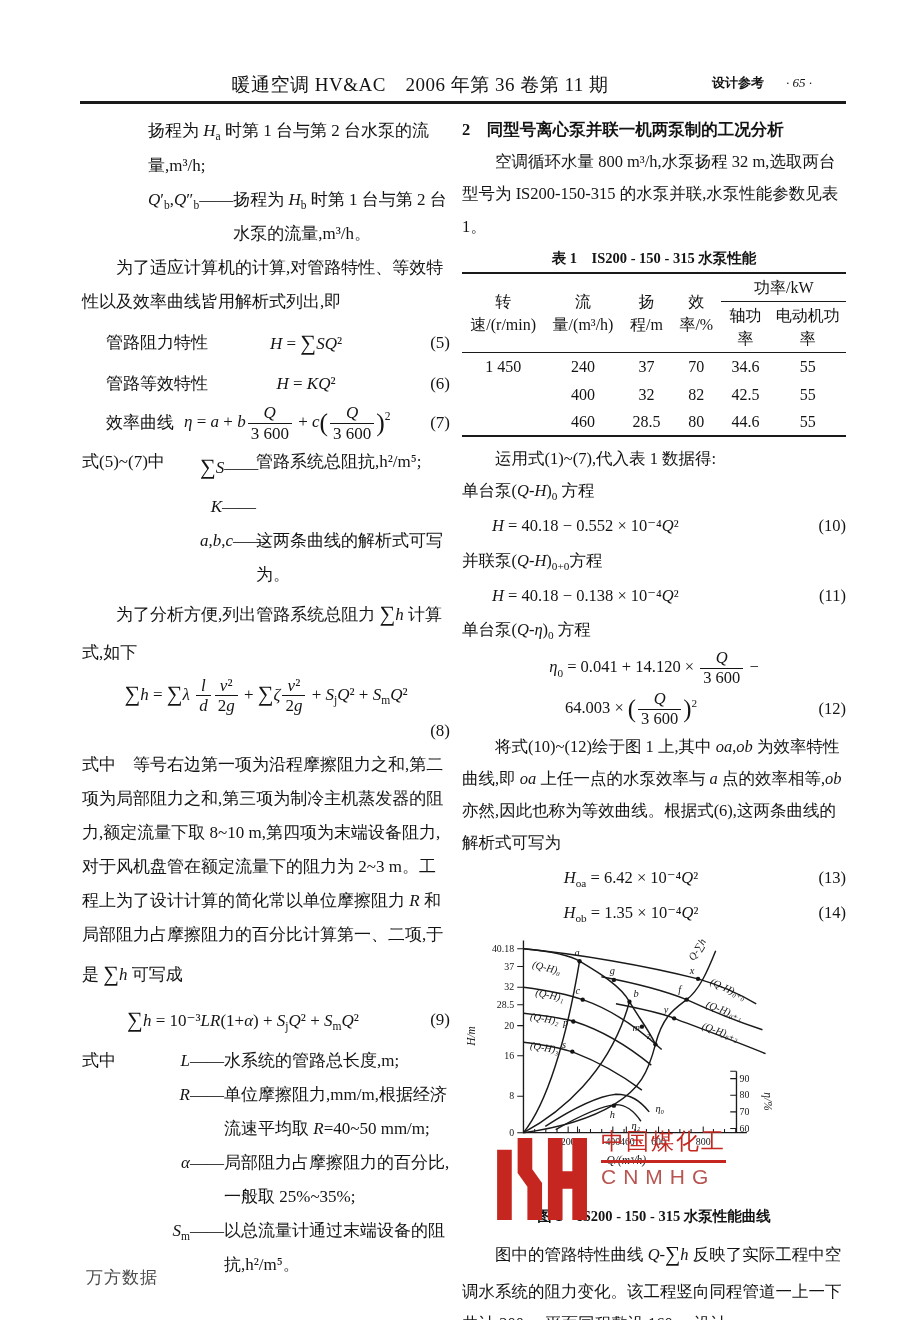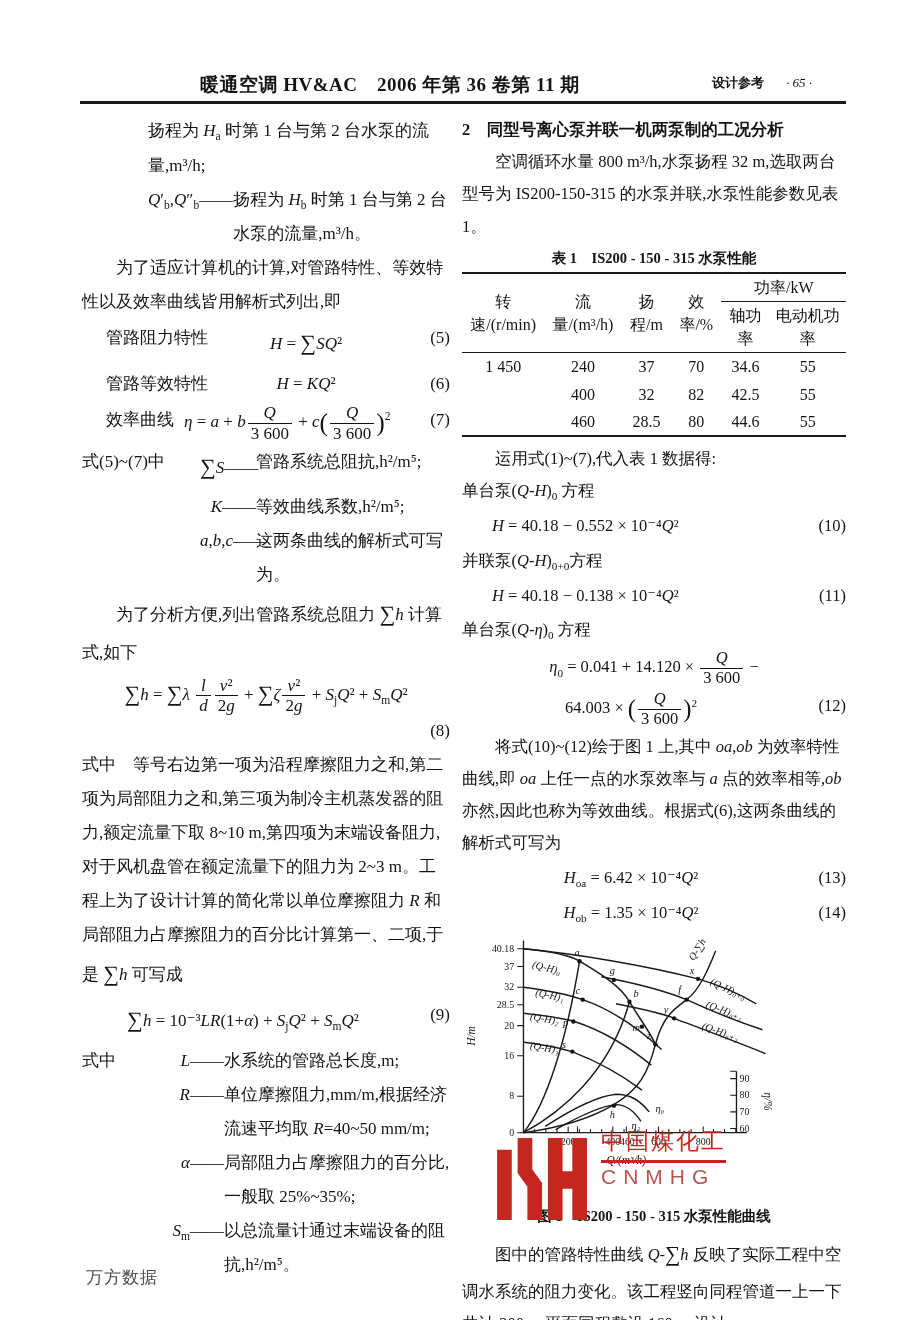--- a/index.html
+++ b/index.html
@@ -1,20 +1,20 @@
 <!DOCTYPE html>
 <html><head>
 <meta charset="utf-8">
 <style>
   html,body{margin:0;padding:0;background:#ffffff;}
   .page{position:relative;width:904px;height:1320px;background:#fff;overflow:hidden;
         font-family:"Liberation Serif","DejaVu Serif",serif;color:#141414;}
   
-  .hdr-center{position:absolute;top:72px;left:200px;width:440px;
-              font-weight:bold;font-size:19px;letter-spacing:.5px;}
+  .hdr-center{position:absolute;top:72px;left:200px;width:440px;text-align:center;
+              font-weight:normal;font-size:19px;letter-spacing:.5px;}
   .hdr-right{position:absolute;top:74px;right:92px;font-size:13px;}
   .hdr-right .sec{font-weight:bold;margin-right:22px;}
   .hdr-right .pg{font-style:italic;}
   .hdr-rule{position:absolute;top:101px;left:80px;width:766px;border-top:3px solid #1a1a1a;}
   
   .col{position:absolute;top:114px;}
   .left-col{left:82px;width:368px;font-size:17px;line-height:2.0;}
   .right-col{left:462px;width:384px;font-size:16.5px;line-height:1.95;}
   p{margin:0;text-indent:2em;}
   p.noindent{text-indent:0;}
@@ -24,21 +24,21 @@
   .def-body{flex:1;}
   
   .var{display:flex;}
   .var-pre{width:118px;flex:none;}
   .var-pre.narrow{width:46px;}
   .var-term{flex:none;text-align:right;white-space:nowrap;}
   .w57 .var-term{width:56px;}
   .w9 .var-term{width:96px;}
   .var-body{flex:1;}
   
-  .eqrow{display:flex;margin:2px 0;}
+  .eqrow{display:flex;align-items:center;margin:2px 0;}
   .eq-label{flex:none;padding-left:24px;}
   .eq-body{flex:1;text-align:center;}
   .eq-body.left{text-align:left;padding-left:10px;}
   .eq-num{flex:none;width:46px;text-align:right;}
   .eqrow2{display:flex;align-items:center;margin:2px 0;}
   .eq-body2{padding-left:30px;}
   .eq-num2{margin-left:auto;}
   .numline{text-align:right;margin-top:-4px;}
   i{font-family:"Liberation Serif",serif;}
   .sg{font-size:1.3em;font-style:normal;vertical-align:-1px;}
@@ -108,21 +108,20 @@
       <span class="eq-num">(7)</span>
     </div>
     <div class="var w57">
       <span class="var-pre">式(5)~(7)中</span>
       <span class="var-term"><span class="sg">∑</span><i>S</i>——</span>
       <span class="var-body">管路系统总阻抗,h²/m⁵;</span>
     </div>
     <div class="var w57">
       <span class="var-pre"></span>
       <span class="var-term"><i>K</i>——</span>
-      <span class="var-body">等效曲线系数,h²/m⁵;</span>
     </div>
     <div class="var w57">
       <span class="var-pre"></span>
       <span class="var-term"><i>a</i>,<i>b</i>,<i>c</i>——</span>
       <span class="var-body">这两条曲线的解析式可写为。</span>
     </div>
     <p>为了分析方便,列出管路系统总阻力 <span class="sg">∑</span><i>h</i> 计算式,如下</p>
     <div class="eqrow">
       <span class="eq-body"><span class="sg">∑</span><i>h</i> = <span class="sg">∑</span><i>λ</i> <span class="frac"><span><i>l</i></span><span><i>d</i></span></span><span class="frac"><span><i>v</i>²</span><span>2<i>g</i></span></span> + <span class="sg">∑</span><i>ζ</i><span class="frac"><span><i>v</i>²</span><span>2<i>g</i></span></span> + <i>S</i><sub>j</sub><i>Q</i>² + <i>S</i><sub>m</sub><i>Q</i>²</span>
     </div>

